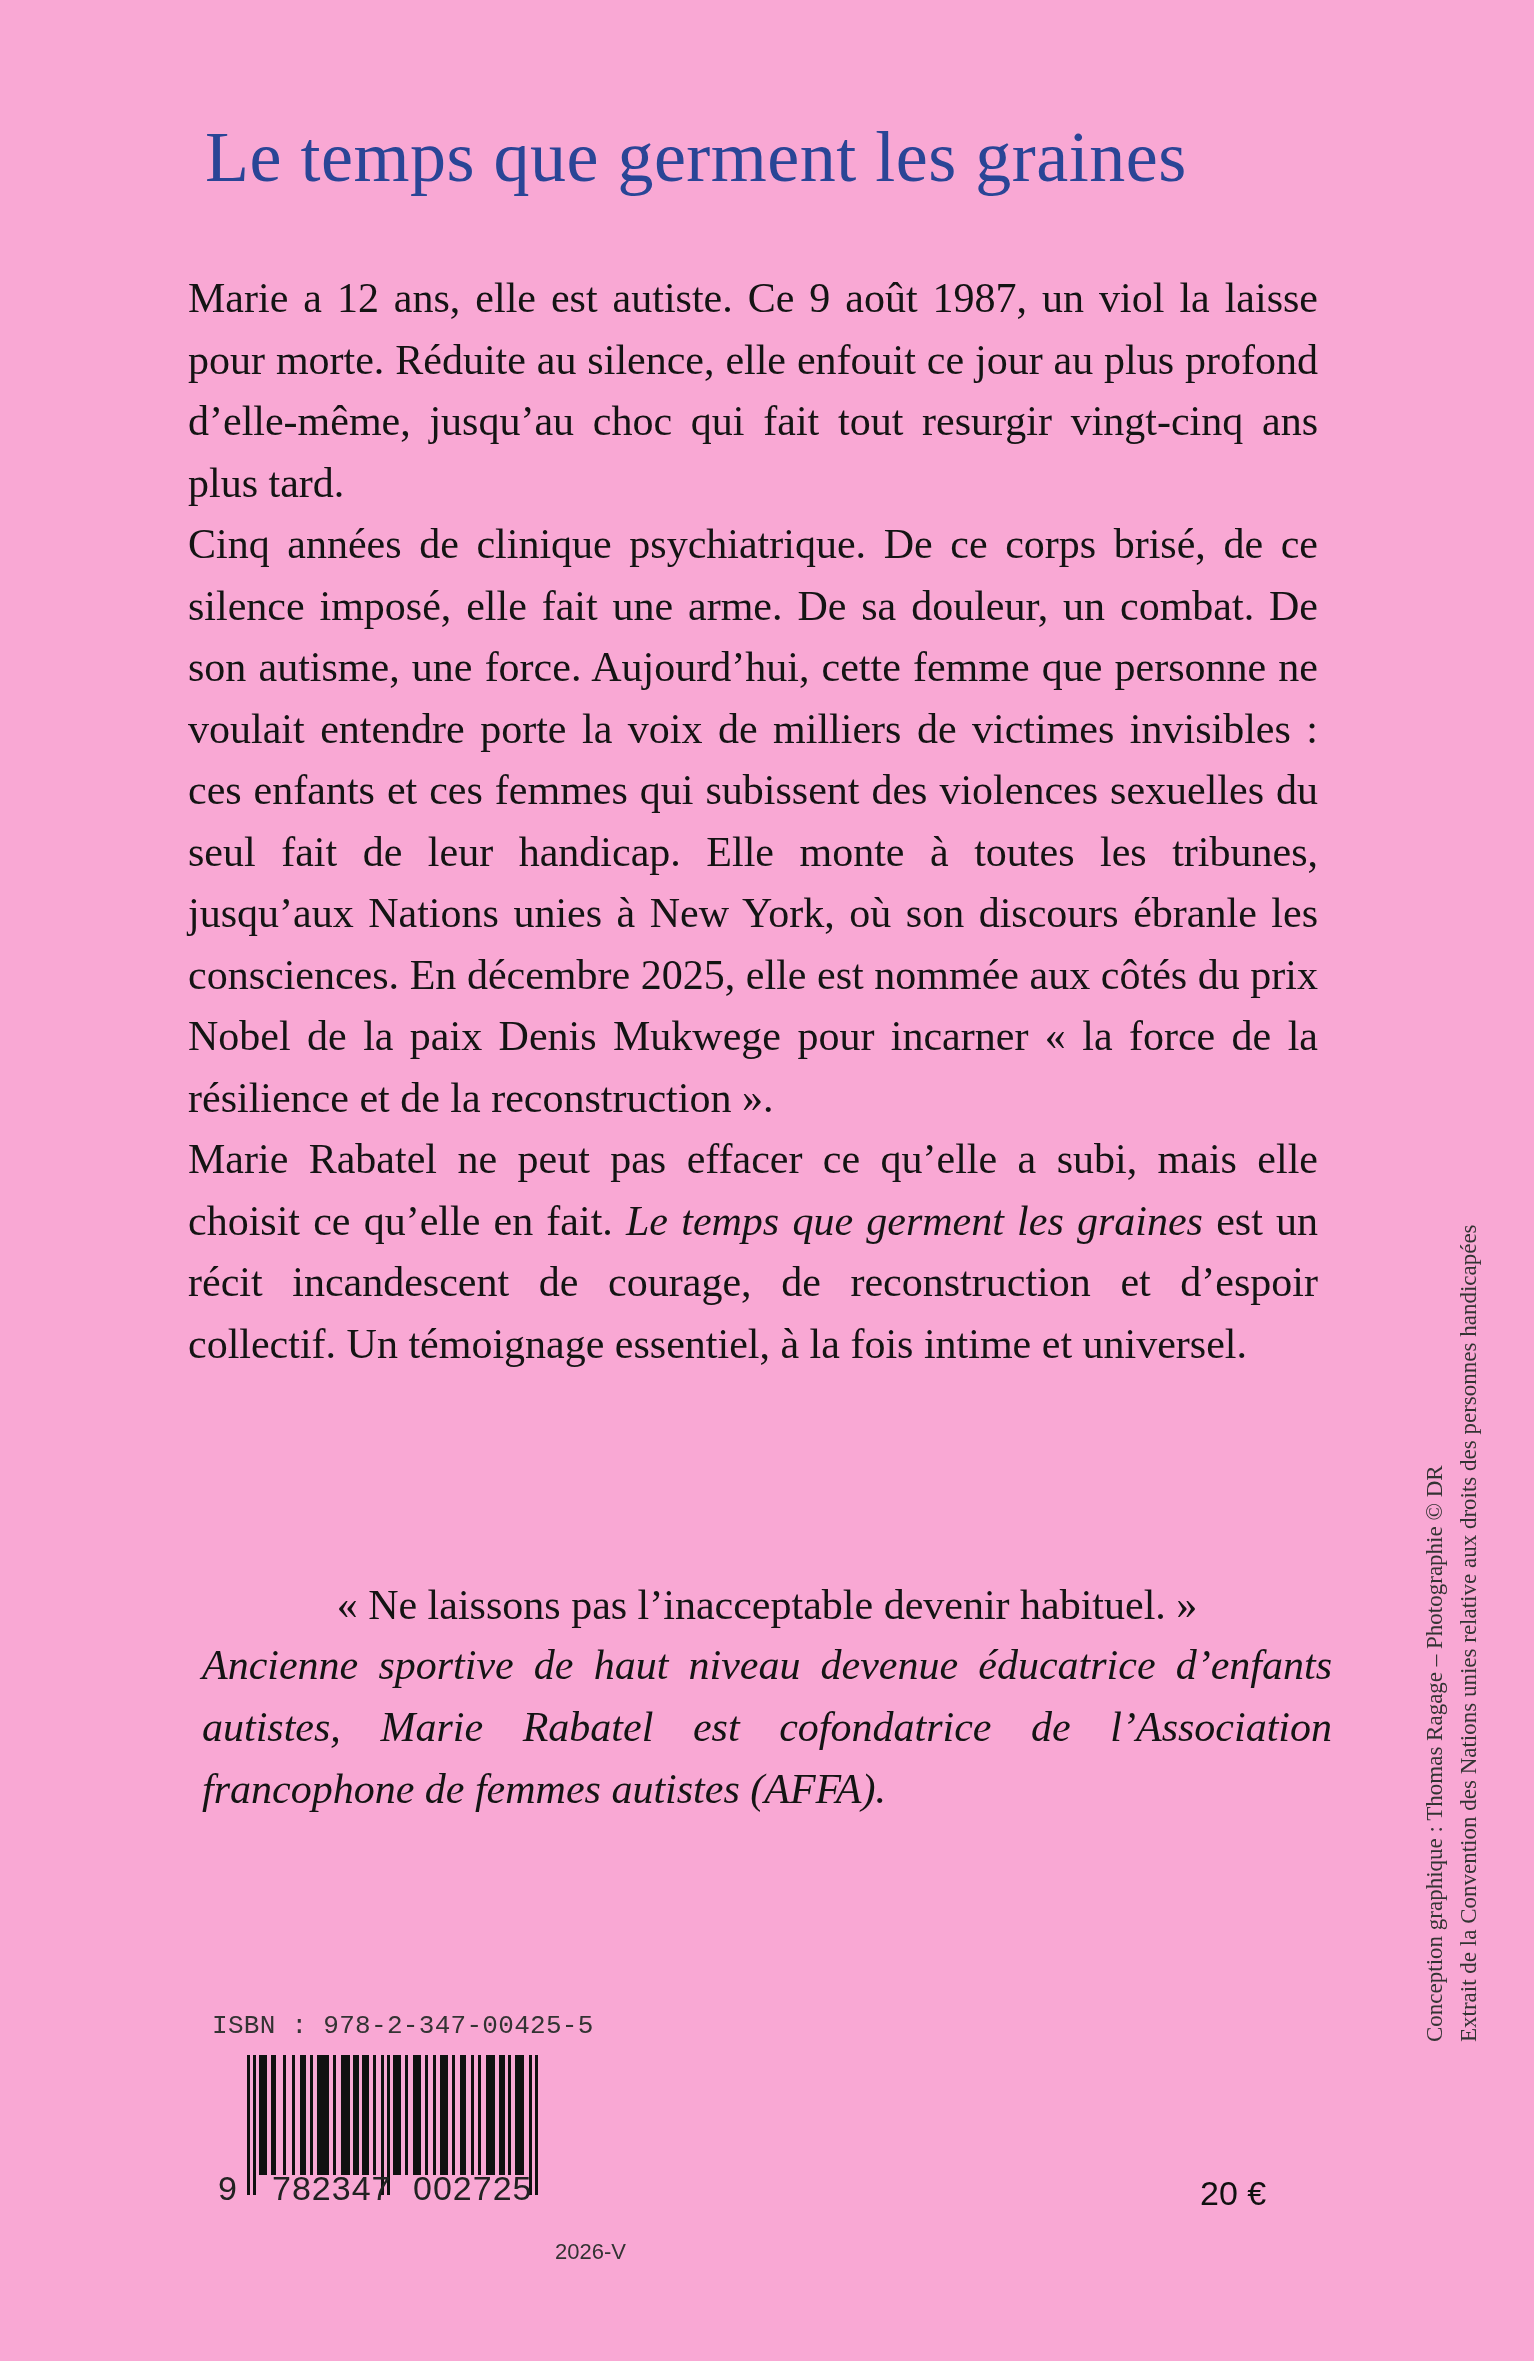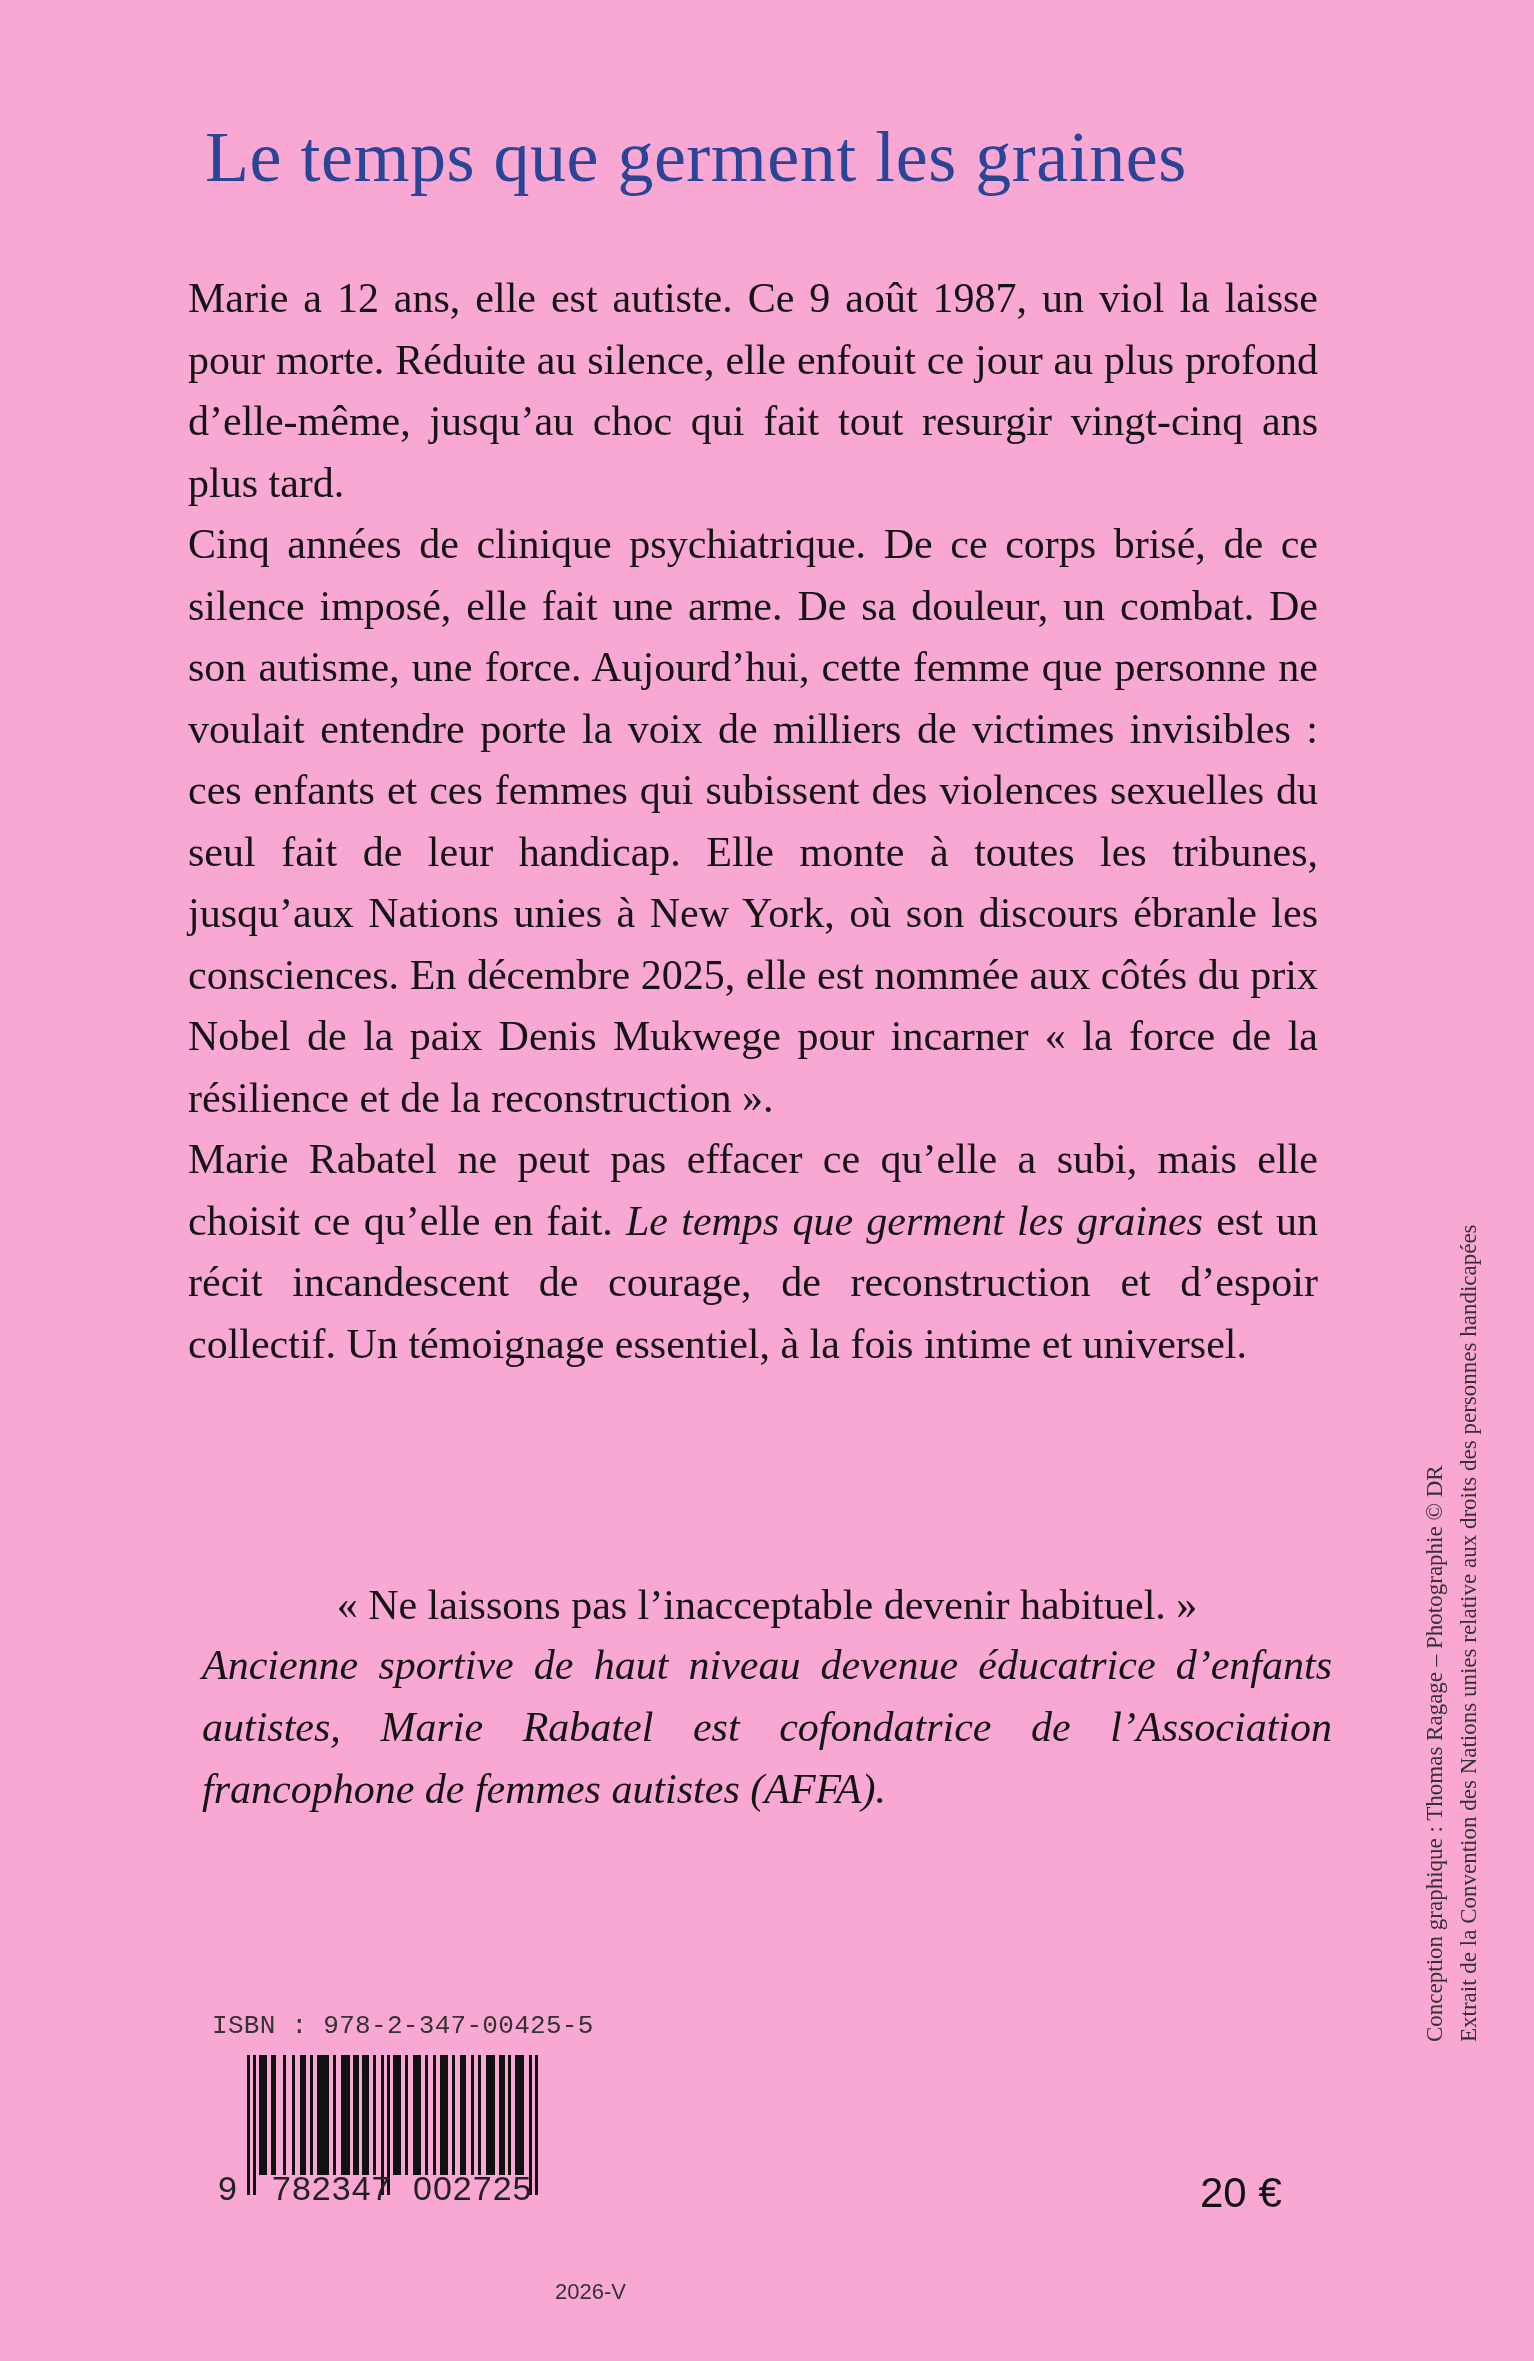--- a/index.html
+++ b/index.html
@@ -102,28 +102,27 @@
   .bd-left  { left: 272px; top: 2168px; letter-spacing: 1px; }
   .bd-right { left: 413px; top: 2168px; letter-spacing: 1px; }
   .print-code {
     position: absolute;
     left: 555px;
     top: 2238px;
     font-family: "Liberation Sans", sans-serif;
     font-size: 22px;
     line-height: 28px;
     color: #333333;
-    margin-top: 40px;
   }
   .price {
     position: absolute;
     left: 1200px;
     top: 2170px;
     font-family: "Liberation Sans", sans-serif;
-    font-size: 42px;
+    font-size: 34px;
     line-height: 46px;
     color: #111111;
   }
   .vertical {
     position: absolute;
     left: 1418px;
     top: 2042px;
     transform-origin: 0 0;
     transform: rotate(-90deg);
     font-family: "Liberation Serif", serif;

